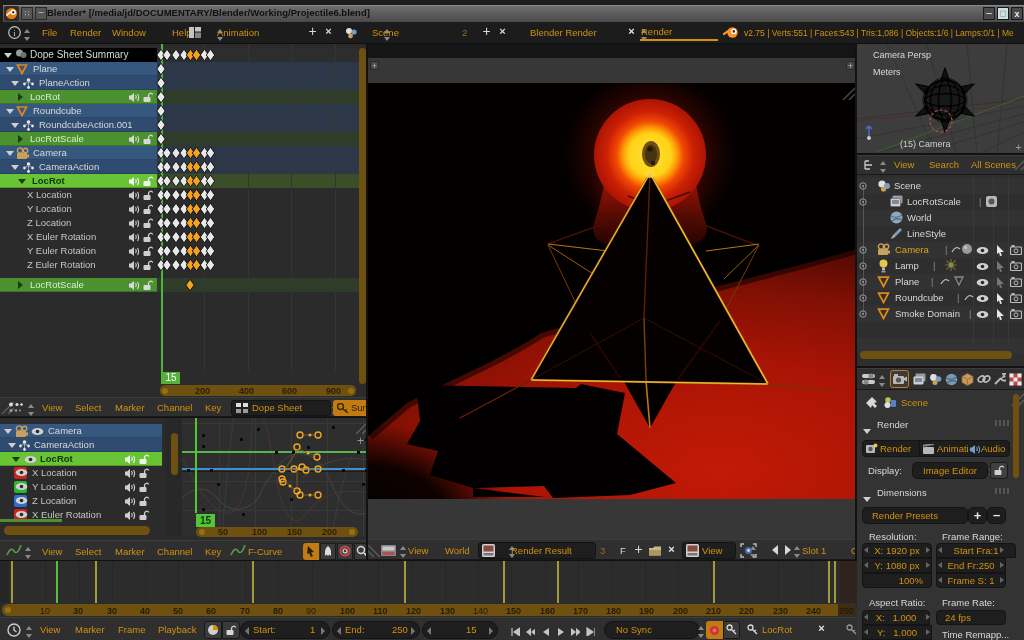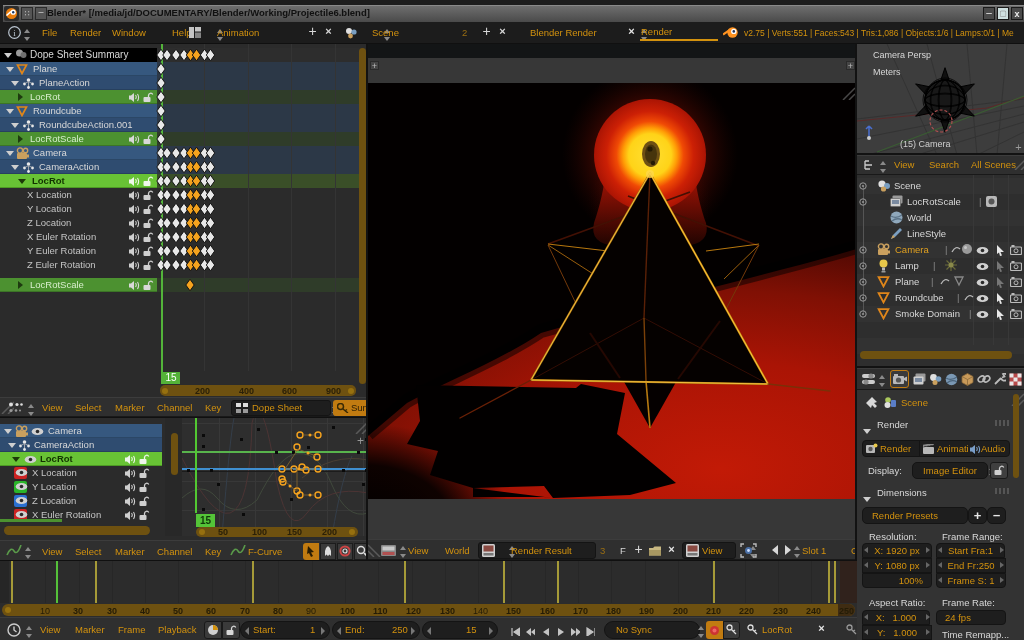--- a/index.html
+++ b/index.html
@@ -1069,21 +1069,21 @@
 <div class="a fld" style="left:130px;top:139px;width:19px;height:17px;color:#e8e8e8;font-size:13px;line-height:14px;font-weight:bold">–</div>
 <div class="a t11 wh" style="left:12px;top:162px">Resolution:</div>
 <div class="a t11 wh" style="left:85px;top:162px">Frame Range:</div>
 <div class="a fld t11 or" style="left:5px;top:175px;width:70px;height:15px;line-height:14px;border-radius:4px 4px 0 0;">X: 1920 px</div>
 <span class="a" style="left:7px;top:179px;width:0;height:0;border-top:3.5px solid transparent;border-bottom:3.5px solid transparent;border-right:4px solid #666"></span>
 <span class="a" style="left:69px;top:179px;width:0;height:0;border-top:3.5px solid transparent;border-bottom:3.5px solid transparent;border-left:4px solid #666"></span>
 <div class="a fld t11 or" style="left:5px;top:190px;width:70px;height:15px;line-height:14px;border-radius:0;">Y: 1080 px</div>
 <span class="a" style="left:7px;top:194px;width:0;height:0;border-top:3.5px solid transparent;border-bottom:3.5px solid transparent;border-right:4px solid #666"></span>
 <span class="a" style="left:69px;top:194px;width:0;height:0;border-top:3.5px solid transparent;border-bottom:3.5px solid transparent;border-left:4px solid #666"></span>
 <div class="a fld t11 or" style="left:5px;top:205px;width:70px;height:15px;line-height:14px;border-radius:0 0 4px 4px;text-align:right;padding-right:8px">100%</div>
-<div class="a fld t11 or" style="left:79px;top:175px;width:69px;height:15px;line-height:14px;border-radius:4px 4px 0 0;">Start Fra:1</div>
+<div class="a fld t11 or" style="left:79px;top:175px;width:80px;height:15px;line-height:14px;border-radius:4px 4px 0 0;">Start Fra:1</div>
 <span class="a" style="left:81px;top:179px;width:0;height:0;border-top:3.5px solid transparent;border-bottom:3.5px solid transparent;border-right:4px solid #666"></span>
 <span class="a" style="left:143px;top:179px;width:0;height:0;border-top:3.5px solid transparent;border-bottom:3.5px solid transparent;border-left:4px solid #666"></span>
 <div class="a fld t11 or" style="left:79px;top:190px;width:70px;height:15px;line-height:14px;border-radius:0;">End Fr:250</div>
 <span class="a" style="left:81px;top:194px;width:0;height:0;border-top:3.5px solid transparent;border-bottom:3.5px solid transparent;border-right:4px solid #666"></span>
 <span class="a" style="left:143px;top:194px;width:0;height:0;border-top:3.5px solid transparent;border-bottom:3.5px solid transparent;border-left:4px solid #666"></span>
 <div class="a fld t11 or" style="left:79px;top:205px;width:70px;height:15px;line-height:14px;border-radius:0 0 4px 4px;">Frame S: 1</div>
 <span class="a" style="left:81px;top:209px;width:0;height:0;border-top:3.5px solid transparent;border-bottom:3.5px solid transparent;border-right:4px solid #666"></span>
 <span class="a" style="left:143px;top:209px;width:0;height:0;border-top:3.5px solid transparent;border-bottom:3.5px solid transparent;border-left:4px solid #666"></span>
 <div class="a t11 wh" style="left:12px;top:228px">Aspect Ratio:</div>
 <div class="a t11 wh" style="left:85px;top:228px">Frame Rate:</div>

